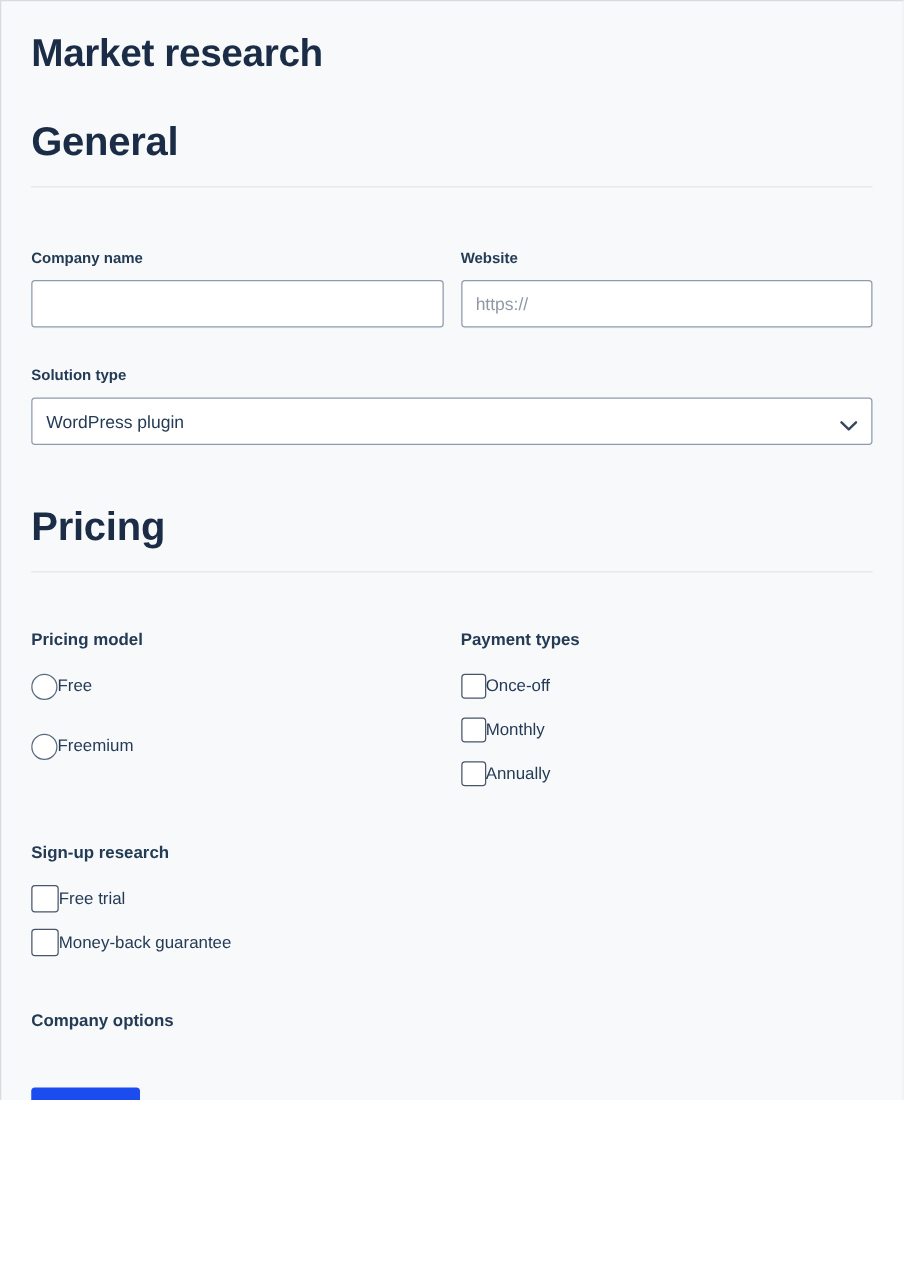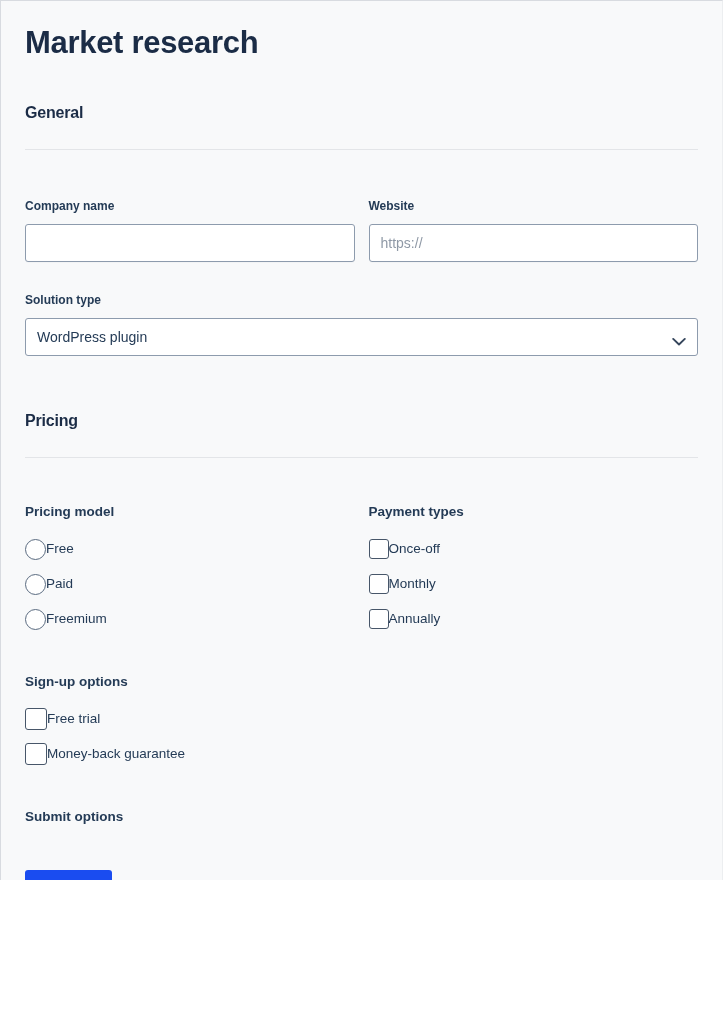--- a/index.html
+++ b/index.html
@@ -28,21 +28,21 @@
   
   .page-title {
     font-size: 31px;
     font-weight: bold;
     color: #1b2c46;
     letter-spacing: -0.3px;
     margin: 0 0 0 0;
     line-height: 40px;
   }
   .section-title {
-    font-size: 16px;
+    font-size: 32px;
     font-weight: bold;
     color: #1b2c46;
     letter-spacing: -0.2px;
     line-height: 32px;
     margin: 0;
   }
   .rule {
     height: 1px;
     background: #e3e5e8;
     border: 0;
@@ -258,24 +258,20 @@
 
       <div class="col">
         <span class="group-label">Pricing model</span>
         <div style="height:17px"></div>
 
         <div class="choice-row">
           <span class="radio-box"></span>
           <span class="choice-label">Free</span>
         </div>
         <div style="height:13px"></div>
-        <div class="choice-row">
-          <span class="radio-box"></span>
-          <span class="choice-label">Paid</span>
-        </div>
         <div style="height:13px"></div>
         <div class="choice-row">
           <span class="radio-box"></span>
           <span class="choice-label">Freemium</span>
         </div>
       </div>
 
       <div class="col">
         <span class="group-label">Payment types</span>
         <div style="height:17px"></div>
@@ -294,39 +290,39 @@
           <span class="check-box"></span>
           <span class="choice-label">Annually</span>
         </div>
       </div>
     </div>
 
     <div style="height:43px"></div>
 
     
     <div>
-      <span class="group-label">Sign-up options</span>
+      <span class="group-label">Sign-up research</span>
       <div style="height:17px"></div>
 
       <div class="choice-row">
         <span class="check-box lg"></span>
         <span class="choice-label">Free trial</span>
       </div>
       <div style="height:13px"></div>
       <div class="choice-row">
         <span class="check-box lg"></span>
         <span class="choice-label">Money-back guarantee</span>
       </div>
     </div>
 
     <div style="height:43px"></div>
 
     
     <div>
-      <span class="group-label">Submit options</span>
+      <span class="group-label">Company options</span>
       <div style="height:13px"></div>
 
     </div>
 
     <div style="height:31px"></div>
 
     
     <button class="submit-btn">Submit</button>
 
   </div>

